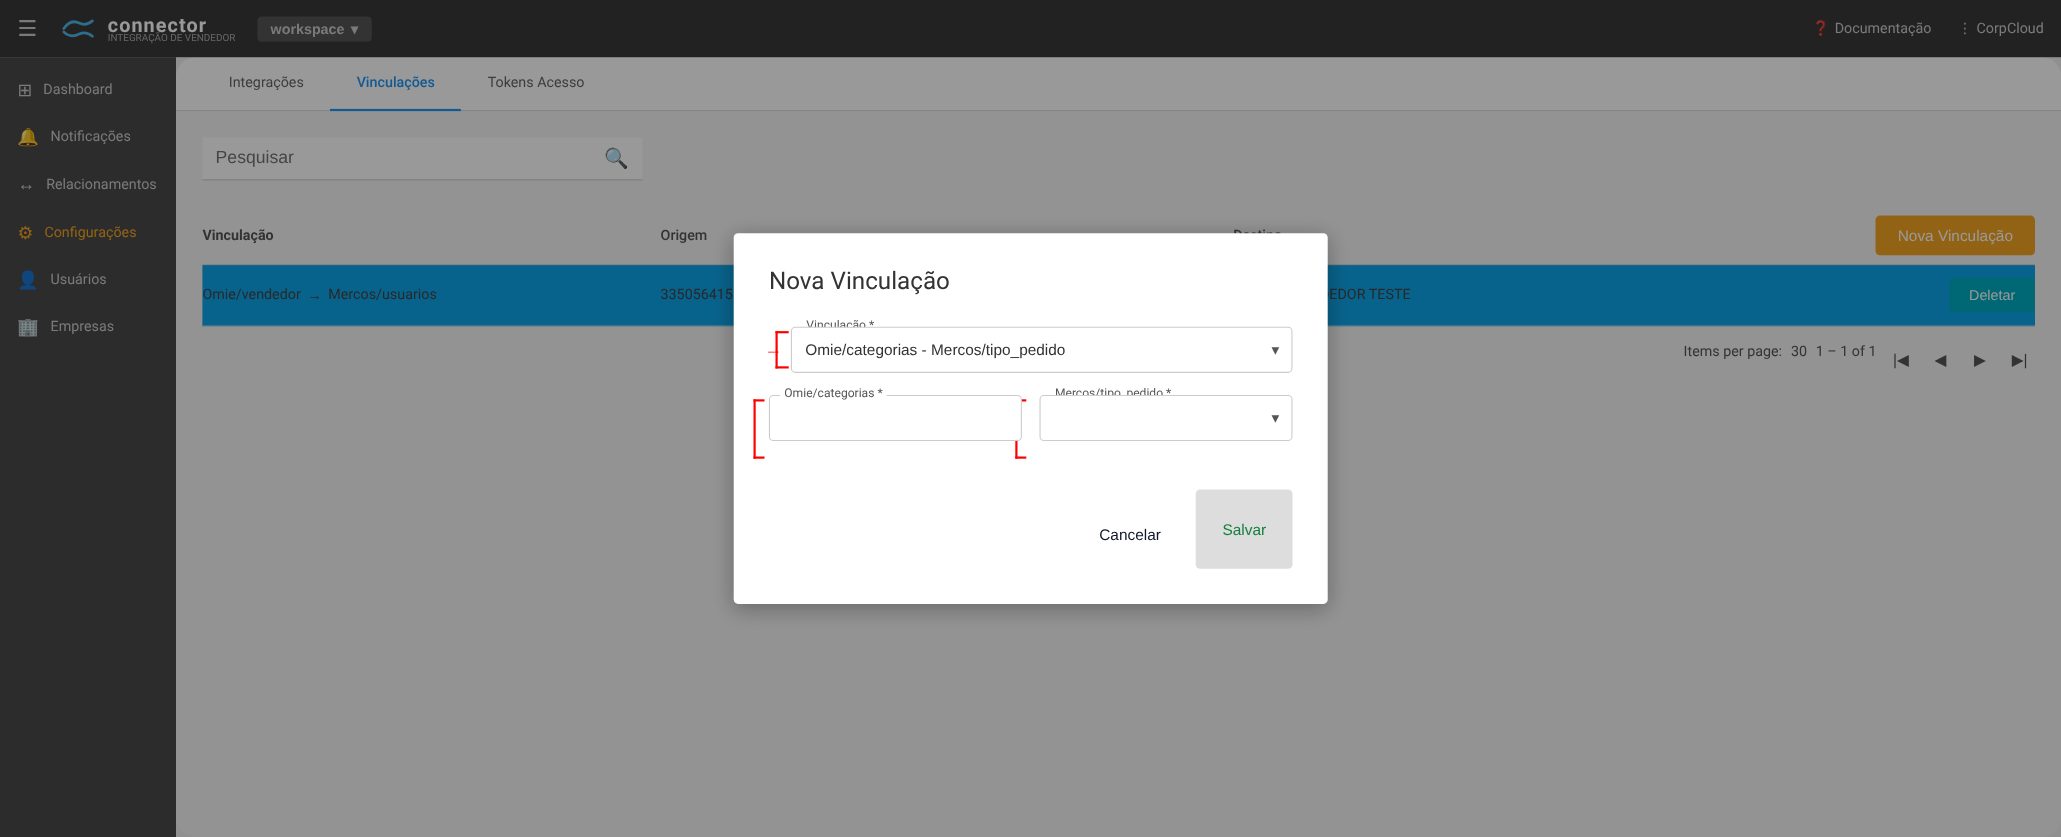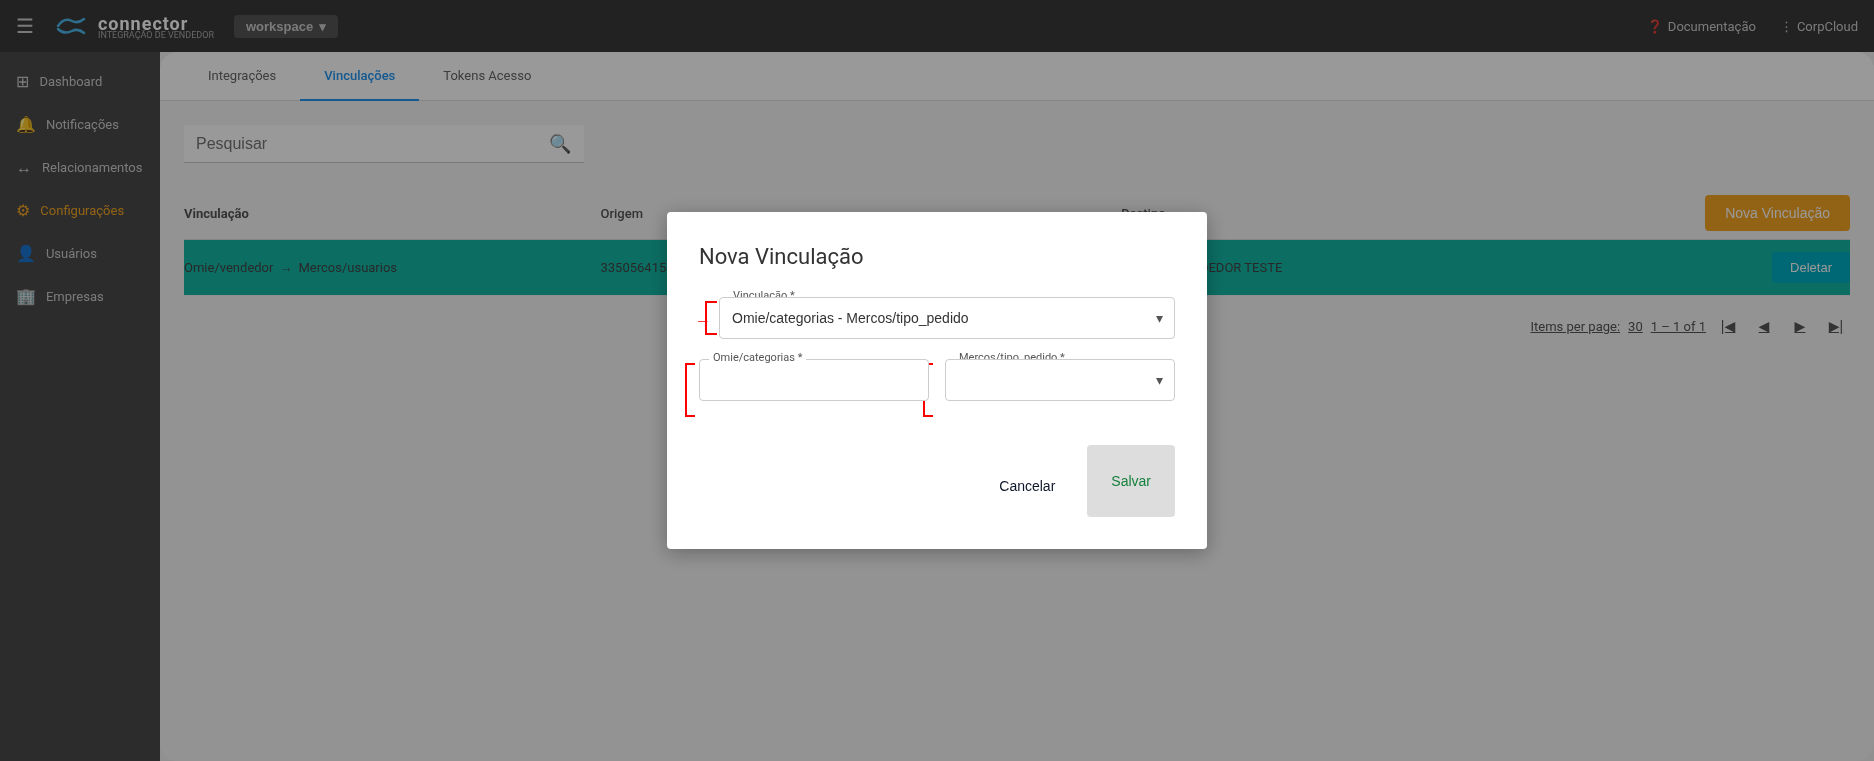--- a/index.html
+++ b/index.html
@@ -76,35 +76,35 @@
     .col-action { flex: 1; display: flex; justify-content: flex-end; }
 
     .nova-btn {
       background: #f5a623; color: #fff; border: none; padding: 10px 20px;
       border-radius: 4px; cursor: pointer; font-size: 14px; font-weight: 500;
     }
 
     
     .table-row {
       display: flex; align-items: center; padding: 16px 0; border-bottom: 1px solid #eee;
-      background: #14b8a6; padding: 12px 0;
+      background: #0ea5e9; padding: 12px 0;
     }
     .col-vinculacao-val { flex: 2; font-size: 13px; color: #444; display: flex; align-items: center; gap: 6px; }
     .col-origem-val { flex: 2.5; font-size: 13px; color: #444; }
     .col-destino-val { flex: 2.5; font-size: 13px; color: #444; }
     .col-action-val { flex: 1; display: flex; justify-content: flex-end; }
     .delete-btn {
       background: #00acc1; color: #fff; border: none; padding: 8px 18px;
       border-radius: 4px; cursor: pointer; font-size: 13px;
     }
 
     
     .pagination {
-      display: flex; align-items: center; justify-content: flex-end;
-      padding: 16px 0; gap: 8px; color: #555; font-size: 13px; text-decoration: underline;
+      display: flex; align-items: flex-start; justify-content: flex-end;
+      padding: 16px 0; gap: 8px; color: #555; font-size: 13px;
     }
     .pagination .page-btn {
       width: 28px; height: 28px; display: flex; align-items: center; justify-content: center;
       cursor: pointer; color: #555; border: none; background: transparent;
       font-size: 14px;
     }
 
     
     .overlay {
       position: fixed; top: 0; left: 0; right: 0; bottom: 0;

